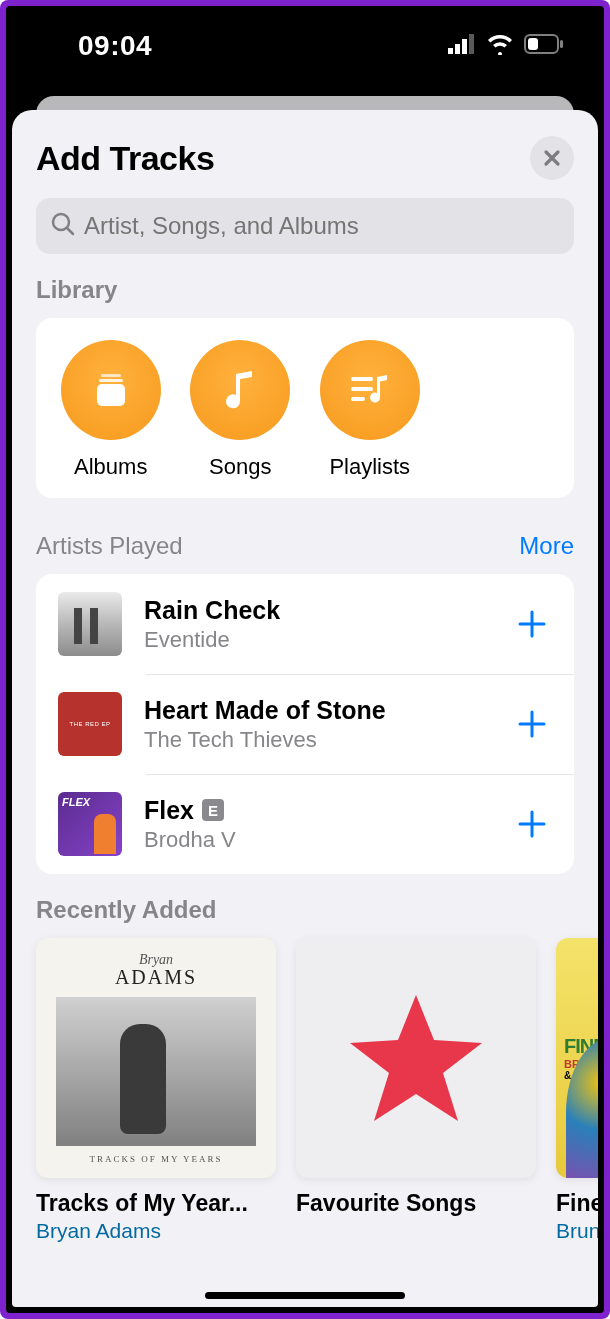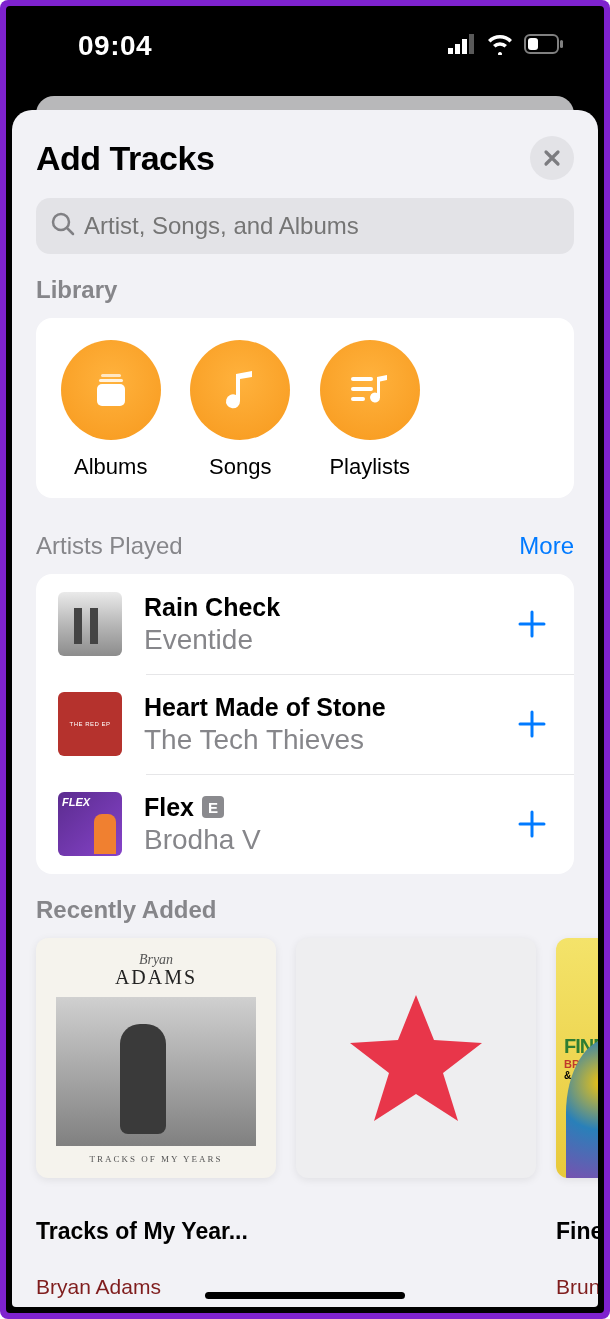--- a/index.html
+++ b/index.html
@@ -29,43 +29,43 @@
   .track-row + .track-row::before { content:""; position:absolute; top:0; left: 110px; right: 0; height:1px; background:#e6e6e8; }
   .art { width: 64px; height: 64px; border-radius: 6px; background: #ccc; flex-shrink: 0; }
   .art.bw { background: linear-gradient(180deg,#eaeaea 0%, #b8b8b8 50%, #8c8c8c 100%); position:relative; overflow:hidden; }
   .art.bw::after{content:"";position:absolute;left:16px;top:16px;width:8px;height:36px;background:#444;box-shadow:16px 0 0 #444;}
   .art.red { background: #b5322d; display:flex;align-items:center;justify-content:center;font-size:6px;color:#fff;letter-spacing:0.5px;}
   .art.flex { background: linear-gradient(135deg,#5b2c8f,#8643c9); position:relative; overflow:hidden; display:flex;align-items:flex-start;justify-content:flex-start;}
   .art.flex::before{content:"FLEX";position:absolute;top:4px;left:4px;font-size:11px;font-weight:900;color:#fff;font-style:italic;}
   .art.flex::after{content:"";position:absolute;right:6px;bottom:2px;width:22px;height:40px;background:#f08030;border-radius:8px 8px 0 0;}
   .track-info { flex: 1; }
   .track-title { font-size: 25px; font-weight: 600; color: #000; display:flex; align-items:center; gap:8px; }
-  .track-artist { font-size: 28px; color: #86868a; margin-top: 2px; }
+  .track-artist { font-size: 22px; color: #86868a; margin-top: 2px; }
   .explicit { display:inline-flex; width:22px; height:22px; background:#8a8a8e; color:#fff; border-radius:4px; align-items:center; justify-content:center; font-size:15px; font-weight:800; }
   .add-btn { width: 40px; height: 40px; display: flex; align-items: center; justify-content: center; color: #007aff; font-size: 36px; font-weight: 300; cursor: pointer; }
   .albums-row { display: flex; gap: 20px; padding: 0 24px; }
-  .album-item { flex: 0 0 240px; display: flex; flex-direction: column; gap: 28px; }
+  .album-item { flex: 0 0 240px; display: flex; flex-direction: column; }
   .album-art { width: 240px; height: 240px; border-radius: 12px; background: #eee; box-shadow: 0 2px 8px rgba(0,0,0,0.08); margin-bottom: 12px; display:flex; align-items:center; justify-content:center;}
   .album-art.adams { background:#f5f3ed; flex-direction:column; padding:14px 20px; position:relative;}
   .adams .name1{font-family:Georgia,serif;font-style:italic;font-size:14px;color:#555;}
   .adams .name2{font-family:Georgia,serif;font-size:20px;letter-spacing:2px;color:#222;margin-top:-2px;}
   .adams .photo{flex:1;width:100%;margin:8px 0;background:linear-gradient(180deg,#d0d0d0,#808080);position:relative;}
   .adams .photo::after{content:"";position:absolute;left:32%;top:18%;width:46px;height:110px;background:#3a3a3a;border-radius:20px 20px 8px 8px;}
   .adams .sub{font-family:Georgia,serif;font-size:9px;letter-spacing:2px;color:#555;}
   .album-art.star { background:#eeeef0; }
   .star-shape { color:#e8364a; }
   .album-art.finesse { background:linear-gradient(180deg,#f4e36a,#e8c93a); flex-direction:column; align-items:flex-start; padding:12px 8px; position:relative; overflow:hidden; width:70px;}
   .album-item.partial{flex:0 0 70px;}
   .album-item.partial .album-art{width:70px;}
   .finesse .t1{font-family:Impact,sans-serif;font-size:20px;color:#2e7d32;font-weight:900;letter-spacing:-1px;}
   .finesse .t2{font-family:Impact,sans-serif;font-size:11px;color:#c0392b;font-weight:900;}
   .finesse .t3{font-family:Impact,sans-serif;font-size:10px;color:#000;font-weight:900;}
   .finesse::after{content:"";position:absolute;right:-30px;bottom:-10px;width:90px;height:150px;background:radial-gradient(circle at 40% 30%, #f1c40f 0%, #2980b9 40%, #8e44ad 100%);border-radius:50% 50% 0 0;}
   .album-title { font-size: 23px; font-weight: 600; color: #000; white-space: nowrap; overflow: hidden; text-overflow: ellipsis; }
-  .album-artist { font-size: 21px; color: #7f1d1d; margin-top: 2px; white-space: nowrap; overflow:hidden; }
+  .album-artist { font-size: 21px; color: #0369a1; margin-top: 2px; white-space: nowrap; overflow:hidden; }
   .home-indicator { position: absolute; bottom: 8px; left: 50%; transform: translateX(-50%); width: 200px; height: 7px; background: #000; border-radius: 4px; }
 </style>
 </head>
 <body>
 
 <div class="frame">
   <div class="device">
     <div class="status-bar">
       <div class="status-time">09:04</div>
       <div class="status-icons">
@@ -207,20 +207,21 @@
           </div>
           <div class="album-title">Tracks of My Year...</div>
           <div class="album-artist">Bryan Adams</div>
         </div>
         <div class="album-item">
           <div class="album-art star">
             <svg class="star-shape" width="150" height="150" viewBox="0 0 100 100">
                 <path d="M50 8 L62 38 L94 40 L68 60 L78 92 L50 74 L22 92 L32 60 L6 40 L38 38 Z" fill="#e8364a"></path>
               </svg>
           </div>
+          <div class="album-title">Favourite Songs</div>
           <div class="album-artist"></div>
         </div>
         <div class="album-item partial">
           <div class="album-art finesse">
             <div class="t1">FINES</div>
             <div class="t2">BRUNO M</div>
             <div class="t3">&amp; CARDI B</div>
           </div>
           <div class="album-title">Finess</div>
           <div class="album-artist">Bruno</div>

